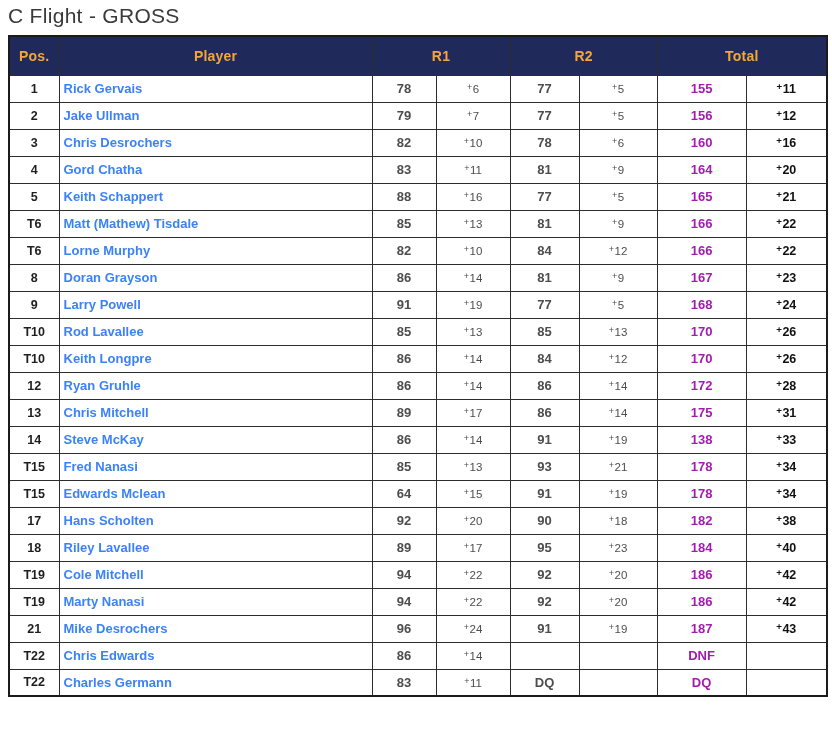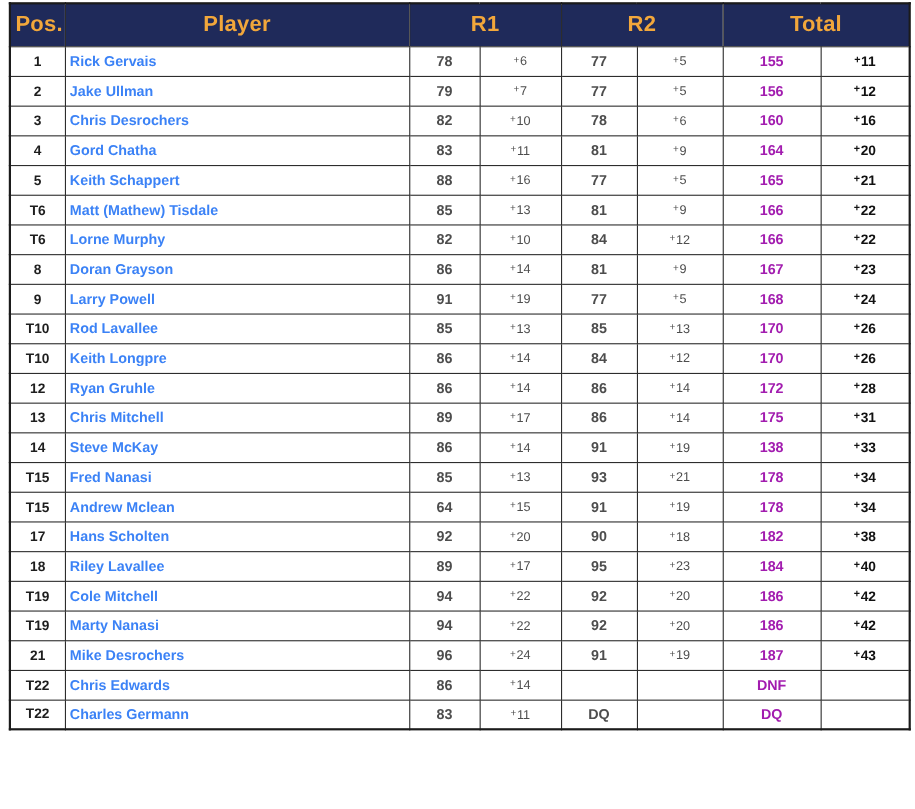--- a/index.html
+++ b/index.html
@@ -32,21 +32,21 @@
   table.leaderboard td {
     border: 1px solid #2d2d2d;
     padding: 0 4px;
     box-sizing: border-box;
     overflow: hidden;
     white-space: nowrap;
   }
   thead th {
     background: #1f2a5a;
     color: #f2a73b;
-    font-size: 20px;
+    font-size: 14px;
     font-weight: 700;
     height: 39px;
     text-align: center;
     letter-spacing: 0.2px;
     border-color: #101636;
     border-bottom: 2px solid #1b1b1b;
   }
   tbody td { height: 27px; background: #ffffff; }
   td.pos {
     text-align: center;
@@ -88,20 +88,21 @@
   .plus {
     font-size: 0.78em;
     vertical-align: 0.28em;
     margin-right: 0.5px;
   }
 </style>
 </head>
 <body>
 
 <div class="page">
+  <h1 class="page-title">C Flight - GROSS</h1>
 
   <table class="leaderboard">
     <colgroup>
       <col style="width:50px">
       <col style="width:313px">
       <col style="width:64px">
       <col style="width:74px">
       <col style="width:69px">
       <col style="width:78px">
       <col style="width:89px">
@@ -262,21 +263,21 @@
       <td class="player">Fred Nanasi</td>
       <td class="score">85</td>
       <td class="diff"><span class="plus">+</span>13</td>
       <td class="score">93</td>
       <td class="diff"><span class="plus">+</span>21</td>
       <td class="total">178</td>
       <td class="total-diff"><span class="plus">+</span>34</td>
     </tr>
         <tr>
       <td class="pos">T15</td>
-      <td class="player">Andrew Mclean</td>
+      <td class="player">Edwards Mclean</td>
       <td class="score">64</td>
       <td class="diff"><span class="plus">+</span>15</td>
       <td class="score">91</td>
       <td class="diff"><span class="plus">+</span>19</td>
       <td class="total">178</td>
       <td class="total-diff"><span class="plus">+</span>34</td>
     </tr>
         <tr>
       <td class="pos">17</td>
       <td class="player">Hans Scholten</td>

